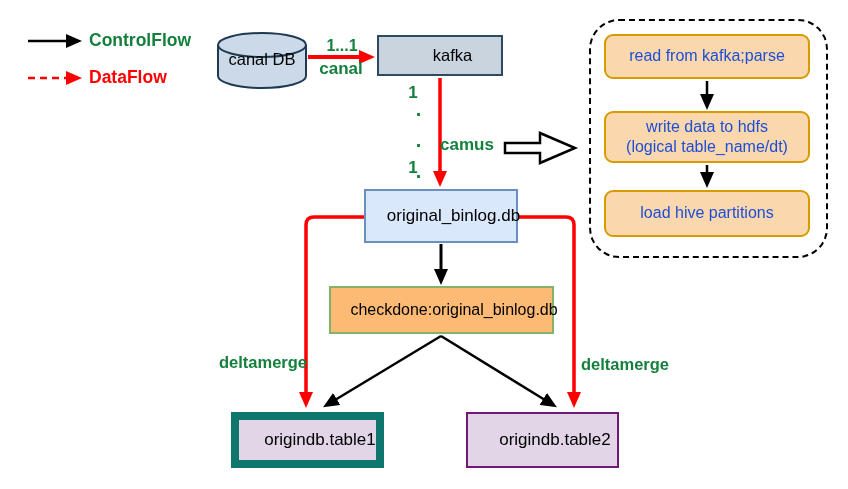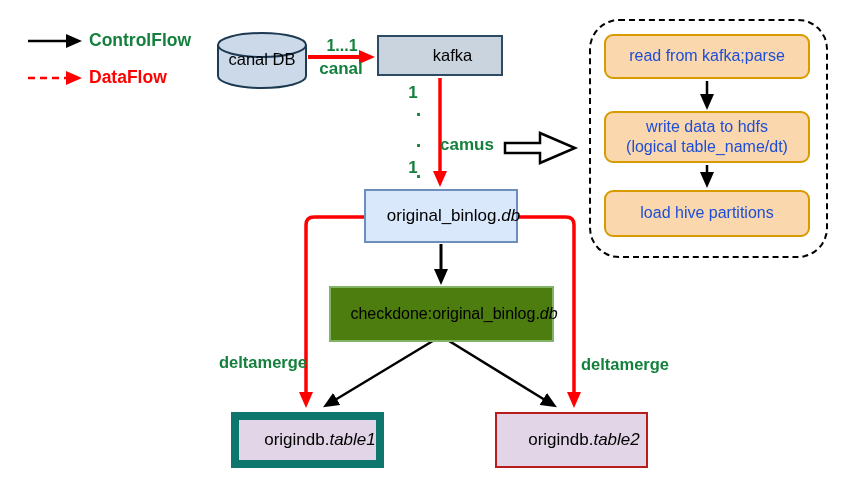--- a/index.html
+++ b/index.html
@@ -7,29 +7,29 @@
     position:relative;width:848px;height:489px;background:#ffffff;overflow:hidden;
     font-family:"Liberation Sans","DejaVu Sans",sans-serif;color:#000;
   }
   .abs{position:absolute;}
   svg.edges{position:absolute;left:0;top:0;width:848px;height:489px;z-index:1;}
   .lbl{position:absolute;z-index:3;font-weight:bold;color:#15803d;white-space:nowrap;}
   .node{
     position:absolute;z-index:2;display:flex;align-items:center;justify-content:center;
     box-sizing:border-box;text-align:center;font-size:16.5px;color:#000;padding-left:25px;
   }
-  .node .it{font-style:italic;margin-top:17px;}
+  .node .it{margin-top:17px;}
   .legend-control{left:89px;top:30px;font-size:17.5px;}
   .legend-data{left:89px;top:67px;font-size:17.5px;color:#FF0000;}
   .mysql-text{left:218px;top:50px;width:88px;text-align:center;z-index:2;font-size:16.5px;}
   .kafka{left:377px;top:35px;width:126px;height:41px;background:#C9D4DF;border:2px solid #2C4A63;}
   .binlog{left:364px;top:189px;width:154px;height:54px;background:#DAE8FC;border:2px solid #6C8EBF;font-size:17px;}
-  .checkdone{left:329px;top:286px;width:225px;height:56px;background:#4d7c0f;border:2px solid #82B366;font-size:16px;}
+  .checkdone{left:329px;top:286px;width:225px;height:48px;background:#fdba74;border:2px solid #82B366;font-size:16px;}
   .table1{left:231px;top:412px;width:153px;height:56px;background:#E1D5E7;border:8px solid #0f766e;font-size:17px;}
-  .table2{left:495px;top:412px;width:153px;height:56px;background:#E1D5E7;border:2px solid #b91c1c;font-size:17px;}
+  .table2{left:466px;top:412px;width:153px;height:56px;background:#E1D5E7;border:2px solid #701a75;font-size:17px;}
   .pipeline-frame{
     left:589px;top:19px;width:239px;height:239px;box-sizing:border-box;
     border:2.5px dashed #000;border-radius:30px;z-index:1;
   }
   .pstep{
     position:absolute;z-index:2;left:604px;width:206px;box-sizing:border-box;
     background:#FAD7AC;border:2px solid #D79B00;border-radius:9px;
     display:flex;align-items:center;justify-content:center;text-align:center;
     font-size:16px;line-height:1.28;white-space:pre-line;color:#1d4ed8;
   }

